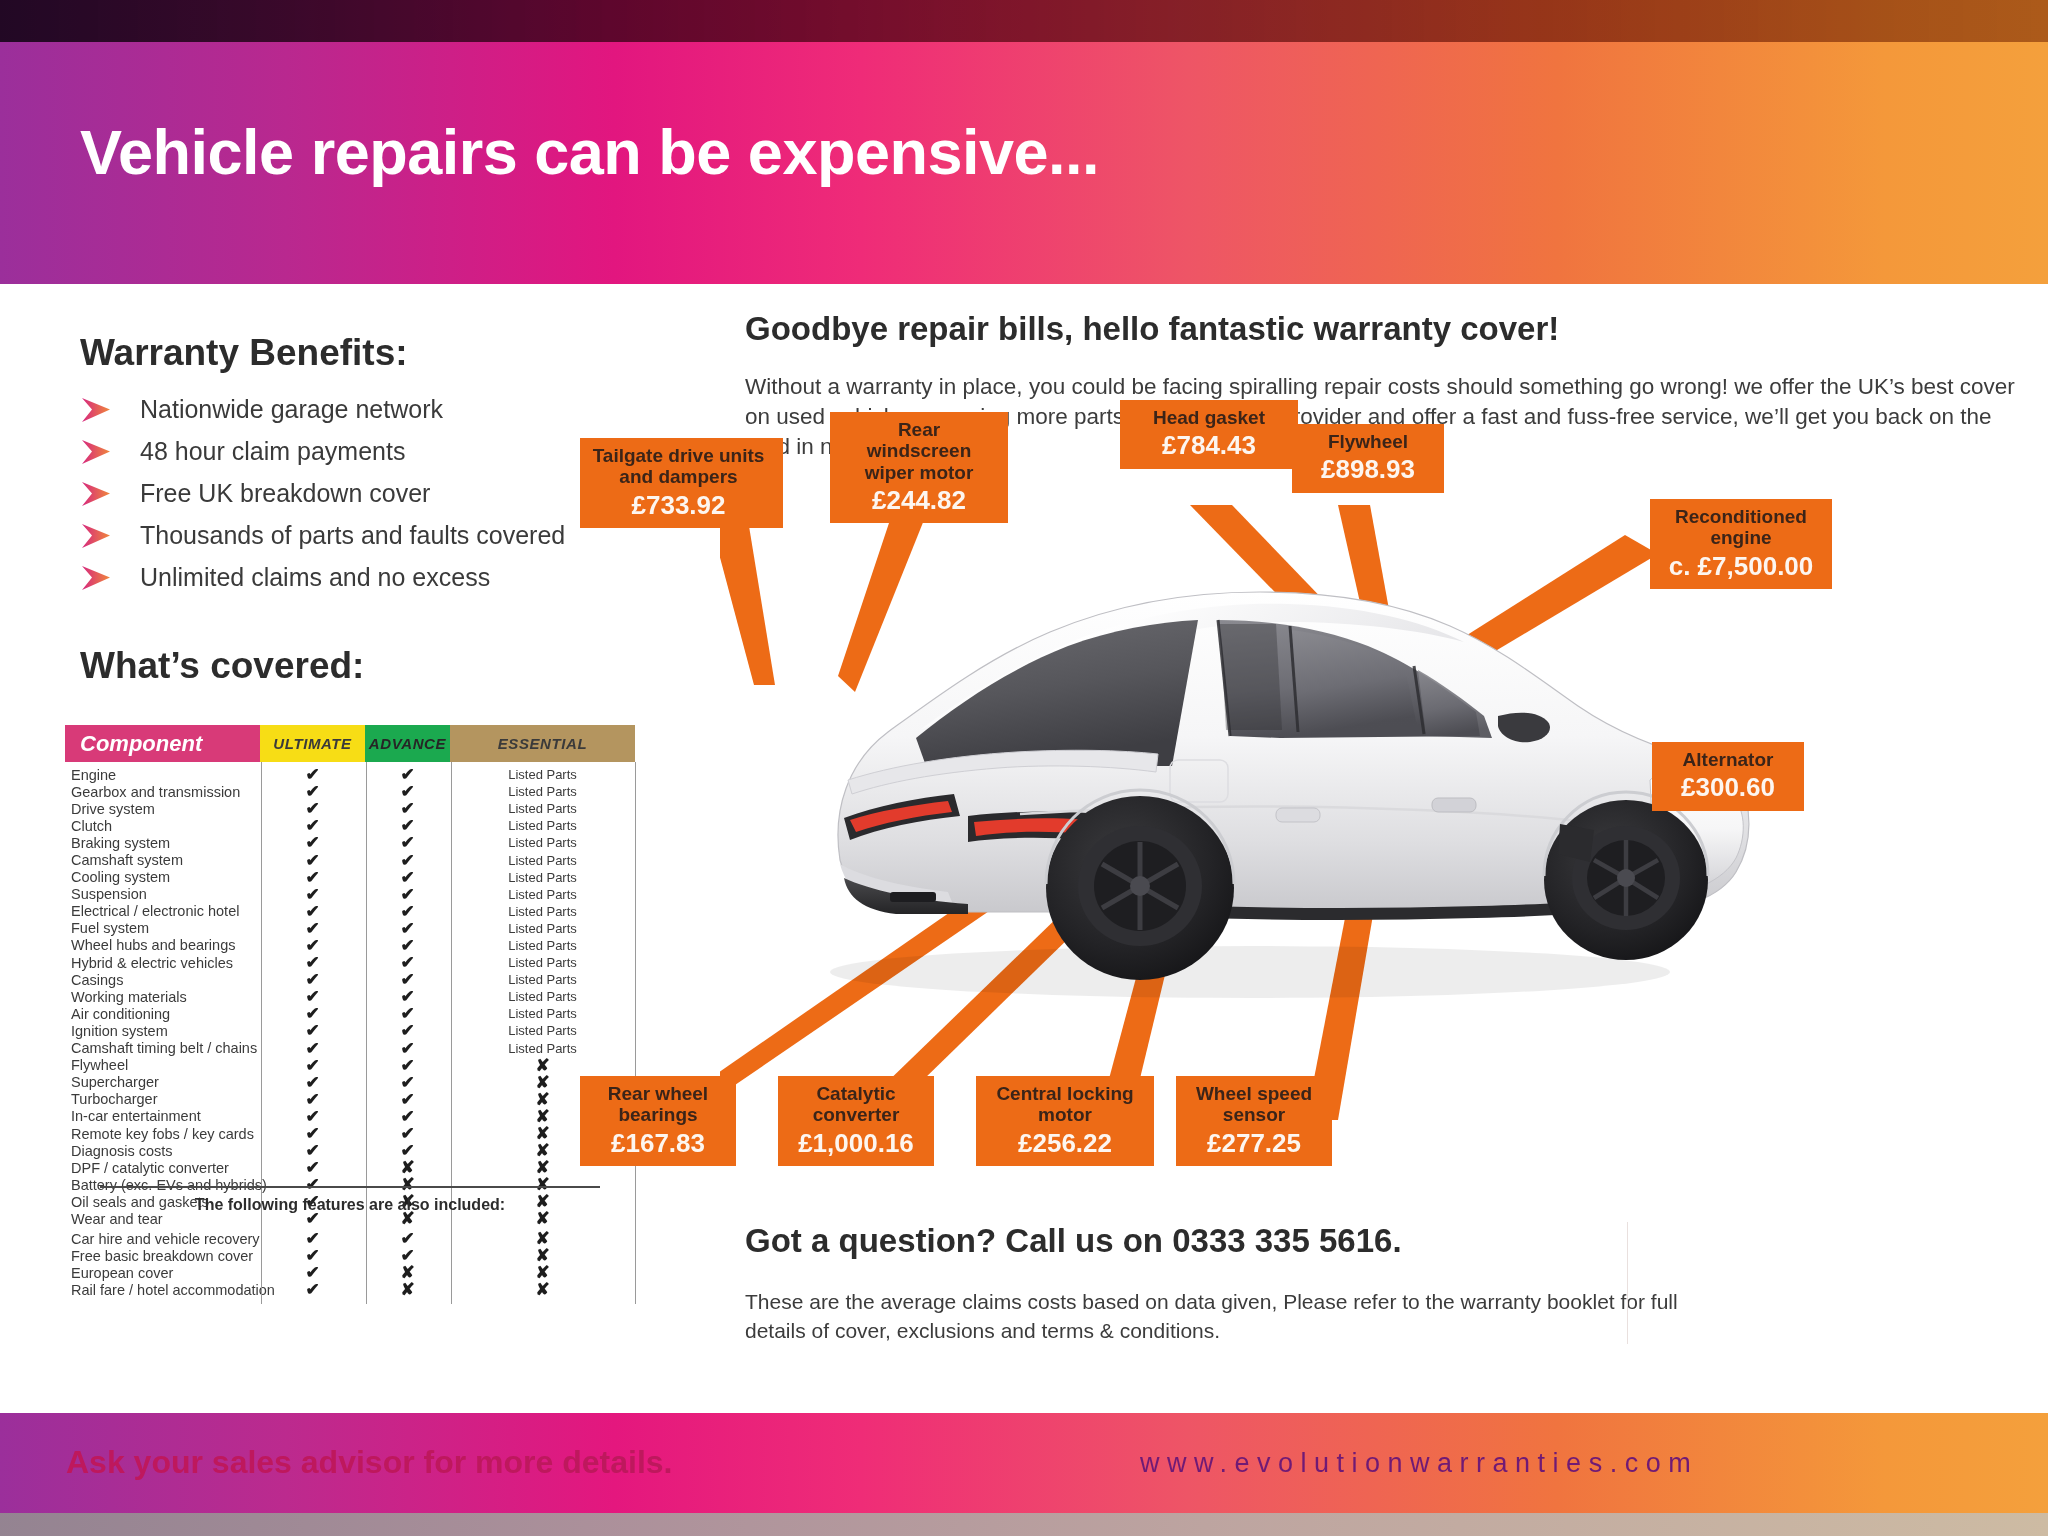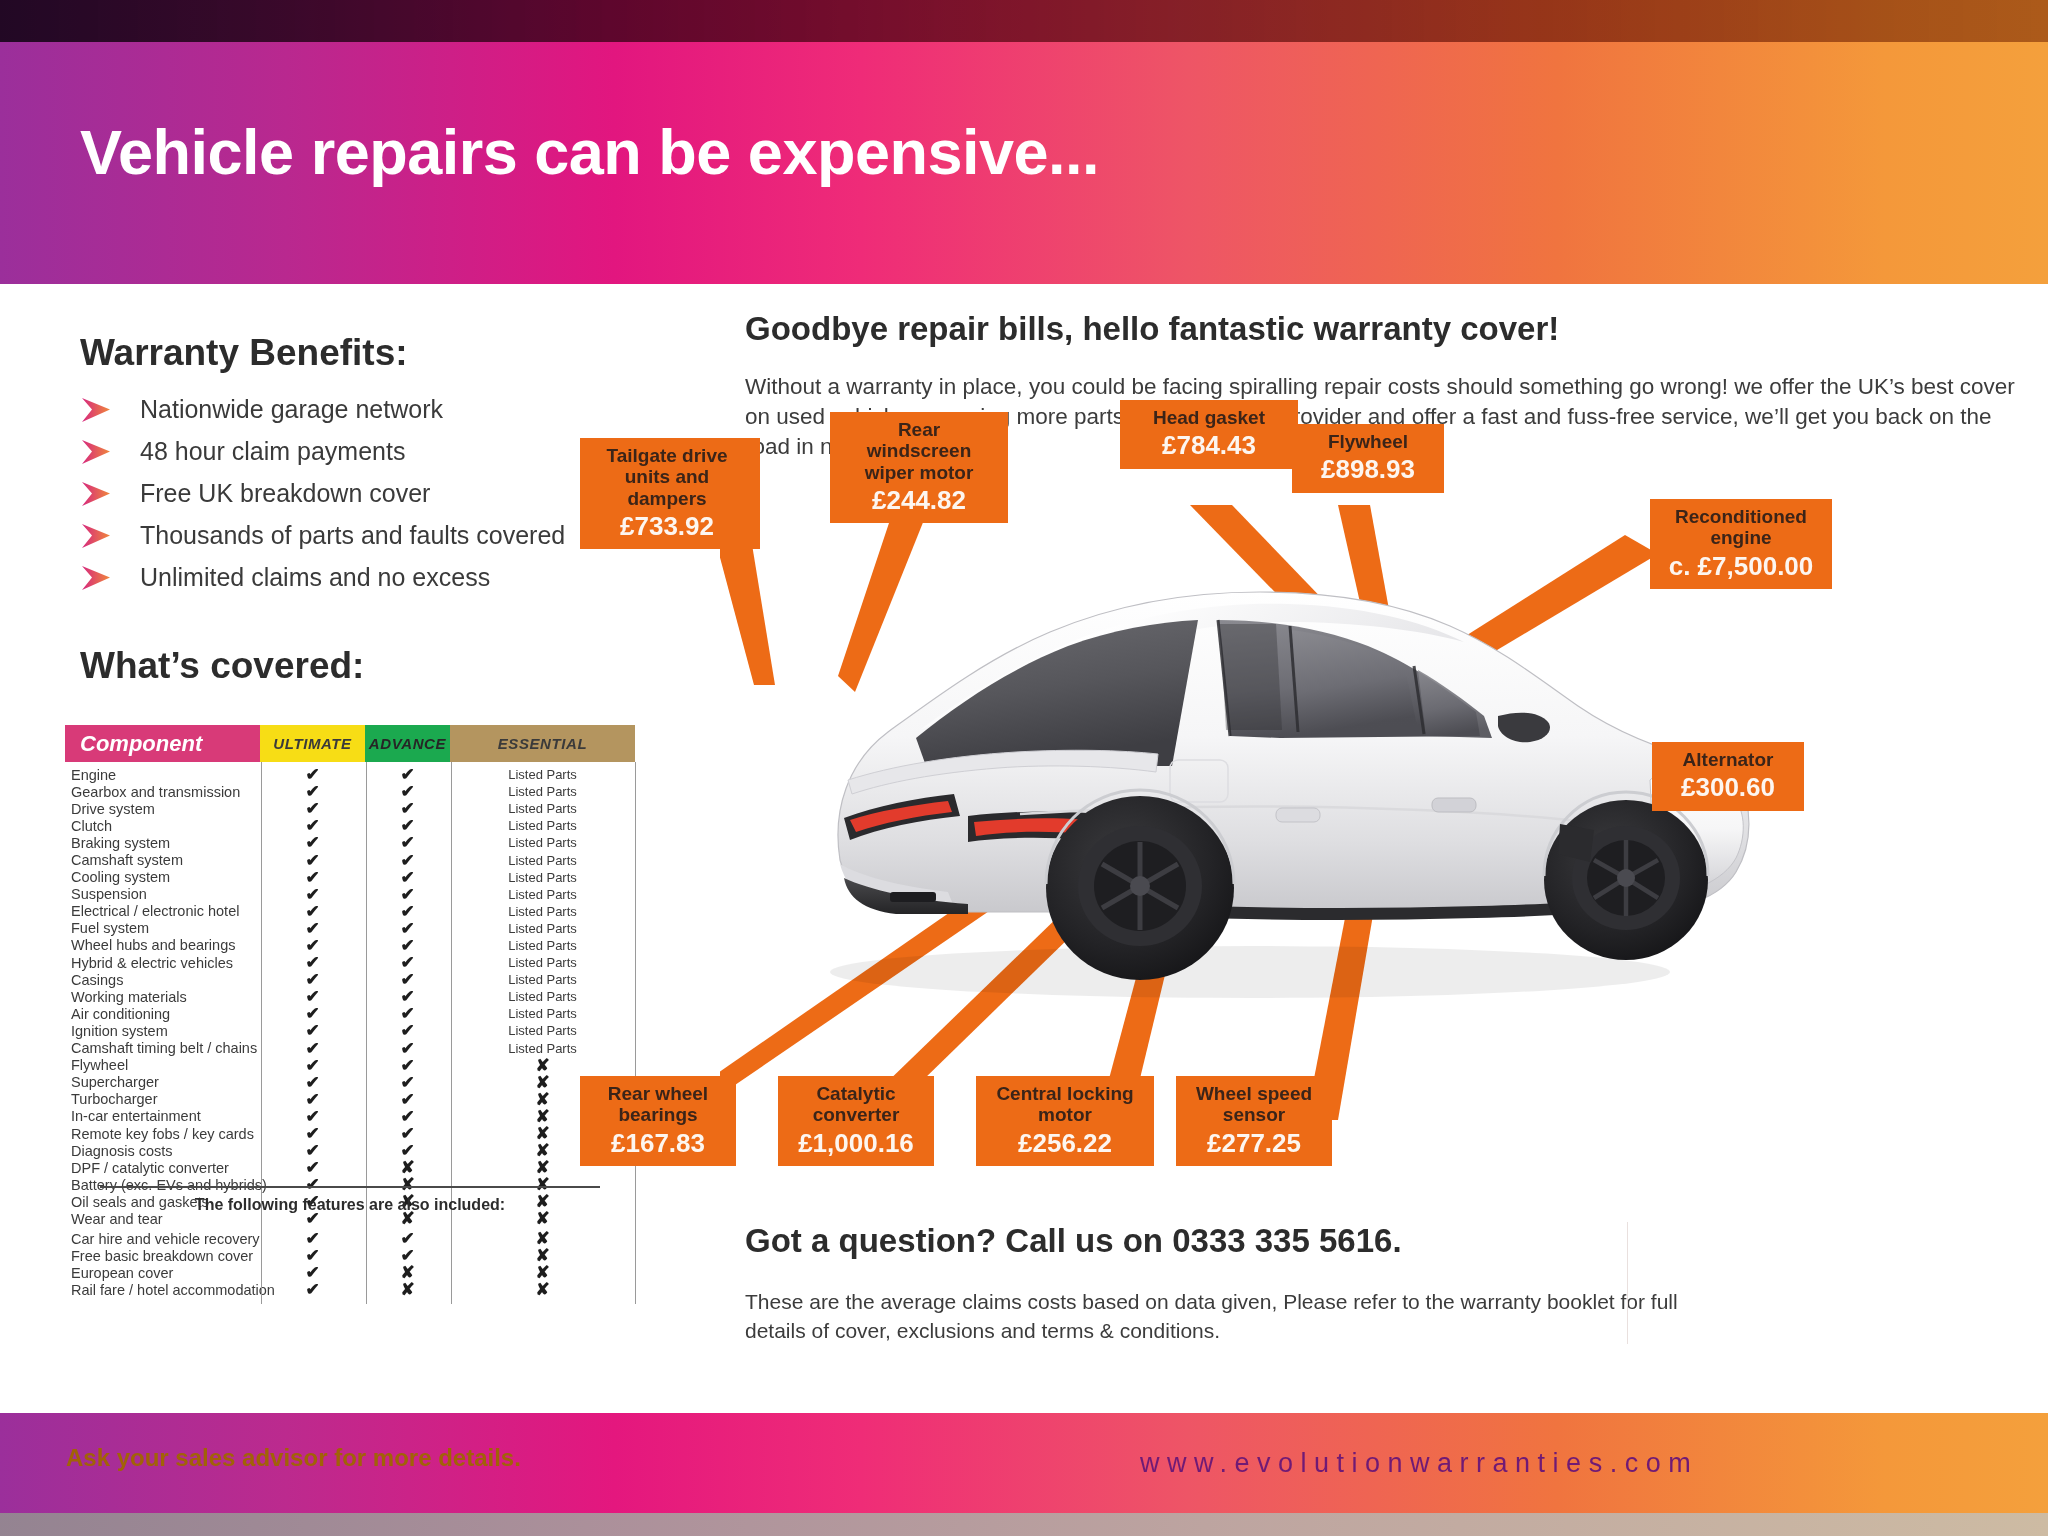--- a/index.html
+++ b/index.html
@@ -116,21 +116,21 @@
   #footer-band {
     position:absolute; left:0; top:1413px; width:2048px; height:100px;
     background:linear-gradient(90deg,#9b2f9b 0%, #bc2a8e 14%, #e4177e 30%, #ef2c77 42%, #ee5566 58%, #f0743f 76%, #f4983a 92%, #f4a03c 100%);
   }
   #footer-shadow {
     position:absolute; left:0; top:1513px; width:2048px; height:23px;
     background:linear-gradient(90deg, rgba(60,30,55,.55) 0%, rgba(90,35,55,.5) 30%, rgba(110,55,45,.45) 60%, rgba(130,85,25,.4) 100%);
   }
   #footer-left {
     position:absolute; left:66px; top:1444px;
-    font-size:24px; font-weight:700; color:#a16207;
+    font-size:32px; font-weight:700; color:#be185d;
   }
   #footer-url {
     position:absolute; left:1140px; top:1448px;
     font-size:27px; font-weight:400; color:#701a75; letter-spacing:7.5px;
     white-space:nowrap;
   }
 </style>
 </head>
 <body>
 
@@ -586,21 +586,21 @@
             <path d="M906,398 L874,380"></path>
         </g>
         <ellipse cx="906" cy="398" rx="9" ry="9" fill="#4a4a50"></ellipse>
       </g>
       <path d="M824,396 C824,350 860,312 906,312 C952,312 988,350 988,396" fill="none" stroke="#cccdd1" stroke-width="3"></path>
 
       <path d="M840,344 L874,350 L870,382 L838,374 Z" fill="#2b2b2e"></path>
     </g>
   </svg>
 
-  <div class="callout" style="left:-140px; top:-42px; width:180px;padding-left:8px;">
+  <div class="callout" style="left:-140px; top:-42px; width:203px;padding-left:8px;">
     <div class="c-title">Tailgate drive units and dampers</div>
     <div class="c-price">£733.92</div>
   </div>
 
   <div class="callout" style="left:110px; top:-68px; width:178px;">
     <div class="c-title">Rear windscreen wiper motor</div>
     <div class="c-price">£244.82</div>
   </div>
 
   <div class="callout" style="left:400px; top:-80px; width:178px;">

